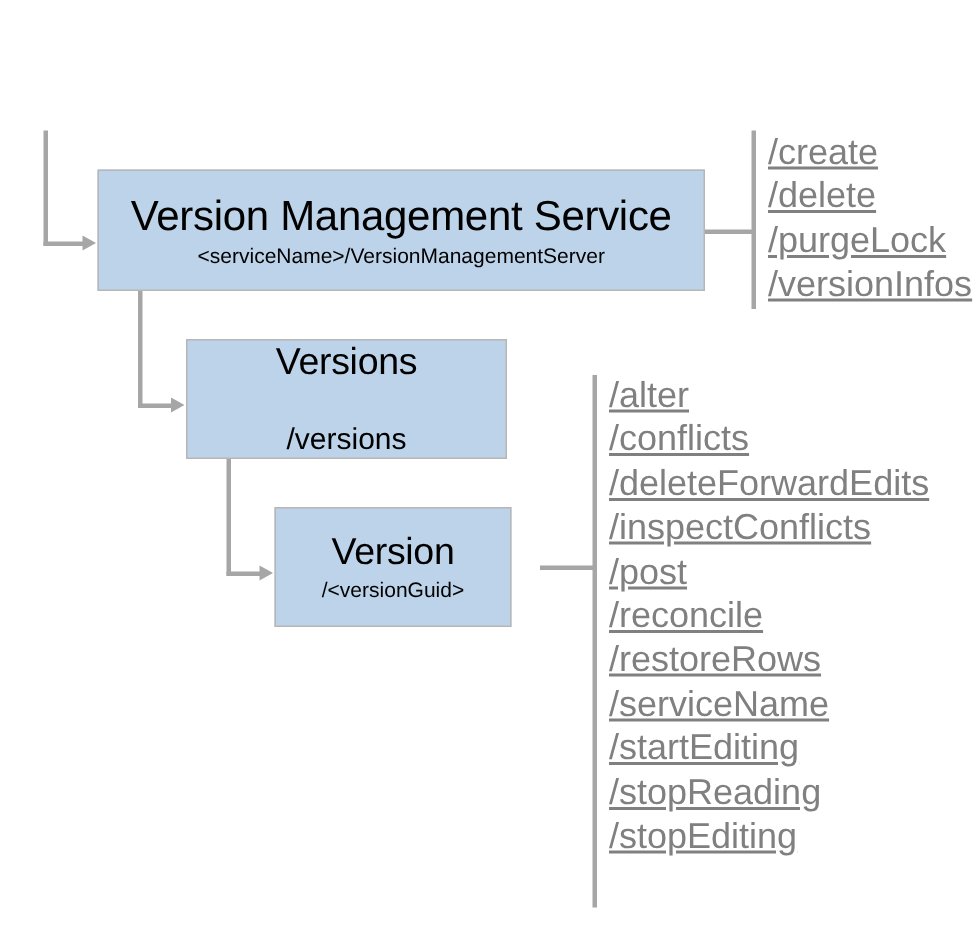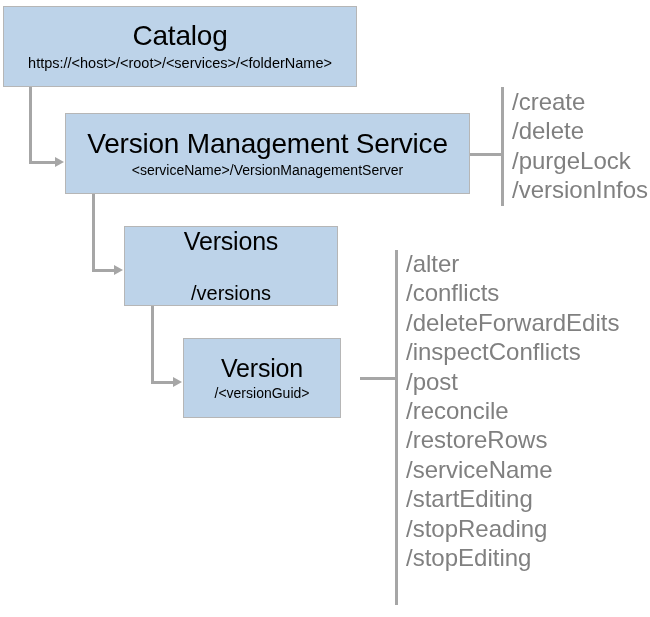--- a/index.html
+++ b/index.html
@@ -91,21 +91,21 @@
   }
 
   
   .oplist {
     position: absolute;
     color: #808080;
     font-size: 24px;
     line-height: 29.4px;
     white-space: nowrap;
   }
-  .oplist .op { display: block; }
+  .oplist .op { display: block; text-decoration: underline; }
 
   #ops-vms     { left: 512px; top: 87px; }
   #ops-version { left: 406px; top: 249px; }
 </style>
 </head>
 <body>
 
 <div id="canvas">
 
   <div class="conn-seg conn-v" style="left:29px; top:87px; height:77px;"></div>
@@ -113,24 +113,20 @@
   <div class="arrow-head" style="left:55px; top:157px;"></div>
 
   <div class="conn-seg conn-v" style="left:92px; top:194px; height:78px;"></div>
   <div class="conn-seg conn-h" style="left:92px; top:269px; width:26px;"></div>
   <div class="arrow-head" style="left:114px; top:265px;"></div>
 
   <div class="conn-seg conn-v" style="left:151px; top:306px; height:78px;"></div>
   <div class="conn-seg conn-h" style="left:151px; top:381px; width:26px;"></div>
   <div class="arrow-head" style="left:173px; top:377px;"></div>
 
-  <div class="node" id="node-catalog">
-    <div class="title">Catalog</div>
-    <div class="subtitle">https://&lt;host&gt;/&lt;root&gt;/&lt;services&gt;/&lt;folderName&gt;</div>
-  </div>
 
   <div class="node" id="node-vms">
     <div class="title">Version Management Service</div>
     <div class="subtitle">&lt;serviceName&gt;/VersionManagementServer</div>
   </div>
 
   <div class="node" id="node-versions">
     <div class="title">Versions</div>
     <div class="subtitle">/versions</div>
   </div>

